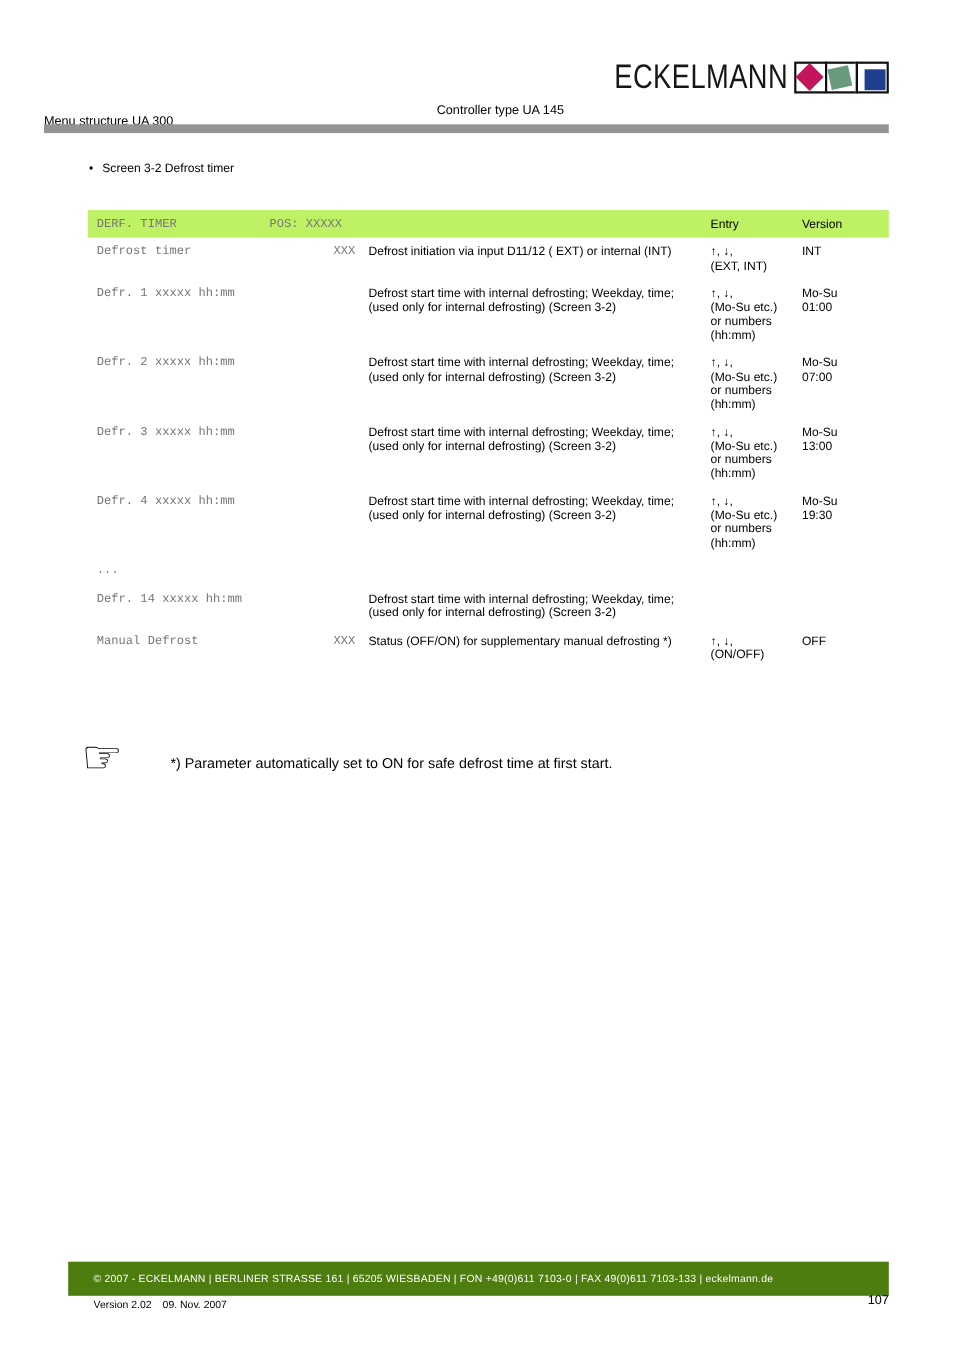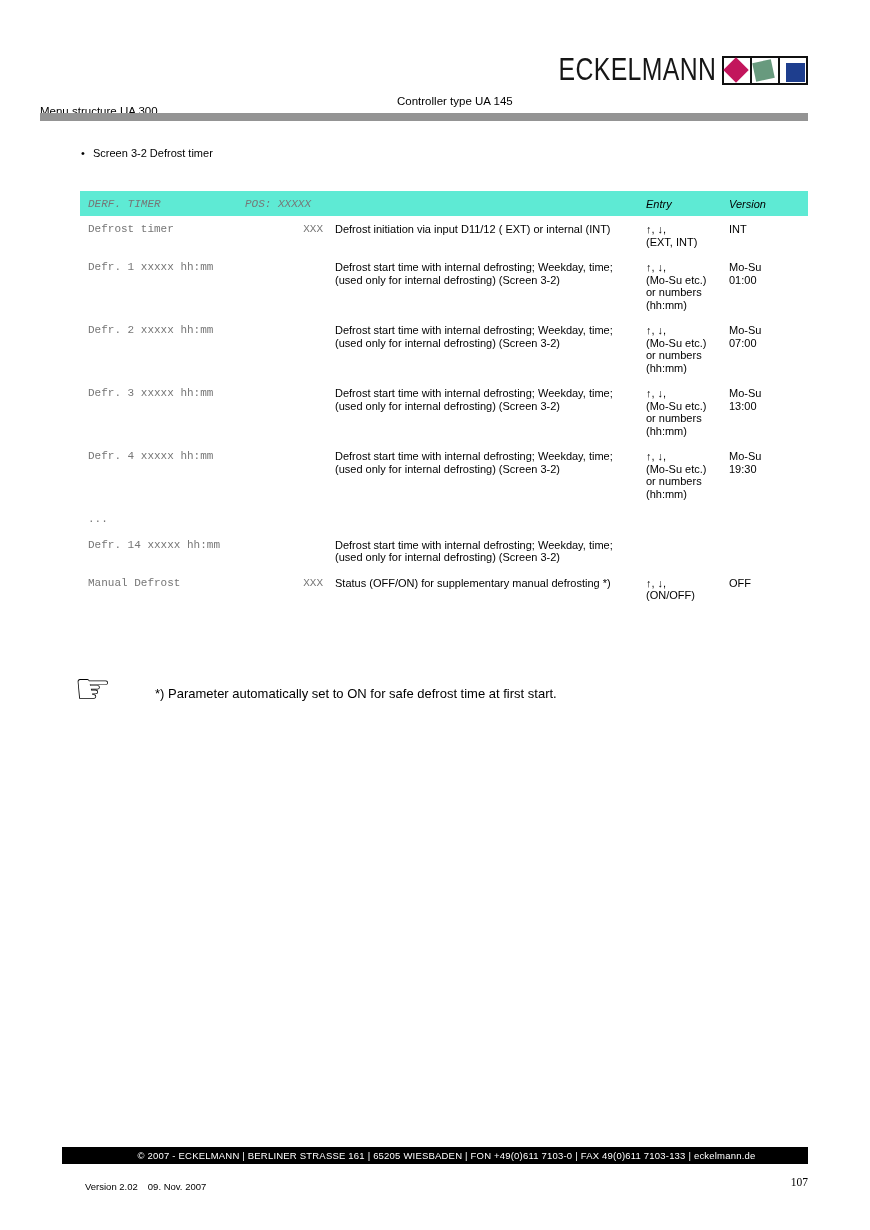--- a/index.html
+++ b/index.html
@@ -22,43 +22,43 @@
   #hdr-right{position:absolute;left:397px;top:95px;font-size:11.5px;}
   #hdr-rule{position:absolute;left:40px;top:113px;width:768px;height:8px;background:#949494;}
 
   
   #section{position:absolute;left:81px;top:147px;font-size:11px;}
   #section .bullet{display:inline-block;width:12px;}
 
   
   #tbl{position:absolute;left:80px;top:191px;width:728px;}
   .grid5{display:grid;grid-template-columns:165px 90px 311px 83px 79px;}
-  #thead{background:#5eead4;height:25px;align-items:center;margin-bottom:7px;font-style:italic;}
+  #thead{background:#bef264;height:25px;align-items:center;margin-bottom:7px;}
   .mono{font-family:"Liberation Mono", monospace;color:#767676;}
   #thead .h-name{padding-left:8px;font-size:11px;}
   #thead .h-pos{font-size:11px;}
   #thead .h-entry,#thead .h-default{font-size:11px;color:#000;}
   .trow{margin-bottom:13px;}
   .trow .c{font-size:11px;line-height:12.5px;white-space:pre-line;}
   .c.label{padding-left:8px;font-size:11px;}
   .c.value{text-align:right;padding-right:12px;font-size:11px;}
   .c.desc{padding-right:8px;}
   .c.entry{padding-right:4px;}
 
   
   #note-icon{position:absolute;left:74px;top:668px;font-size:42px;line-height:42px;color:#000;}
   #note-text{position:absolute;left:155px;top:686px;font-size:13px;}
 
   
-  #foot-bar{position:absolute;left:62px;top:1147px;width:746px;height:17px;background:#000000;
-            display:flex;align-items:center;justify-content:center;}
+  #foot-bar{position:absolute;left:62px;top:1147px;width:746px;height:31px;background:#4d7c0f;
+            display:flex;align-items:center;}
   #foot-bar span{color:#fff;font-size:9.5px;padding-left:23px;letter-spacing:0.2px;}
   #foot-version{position:absolute;left:85px;top:1181px;font-size:9.5px;}
   #foot-version .date{margin-left:10px;}
-  #foot-page{position:absolute;left:708px;top:1176px;width:100px;text-align:right;font-size:11.5px;font-family:Liberation Serif, serif;}
+  #foot-page{position:absolute;left:708px;top:1176px;width:100px;text-align:right;font-size:11.5px;}
 </style>
 </head>
 <body>
 
 <div id="page">
 
   <div id="logo">
     <span class="word">ECKELMANN</span>
     <span class="mark">
       <span class="cell">

